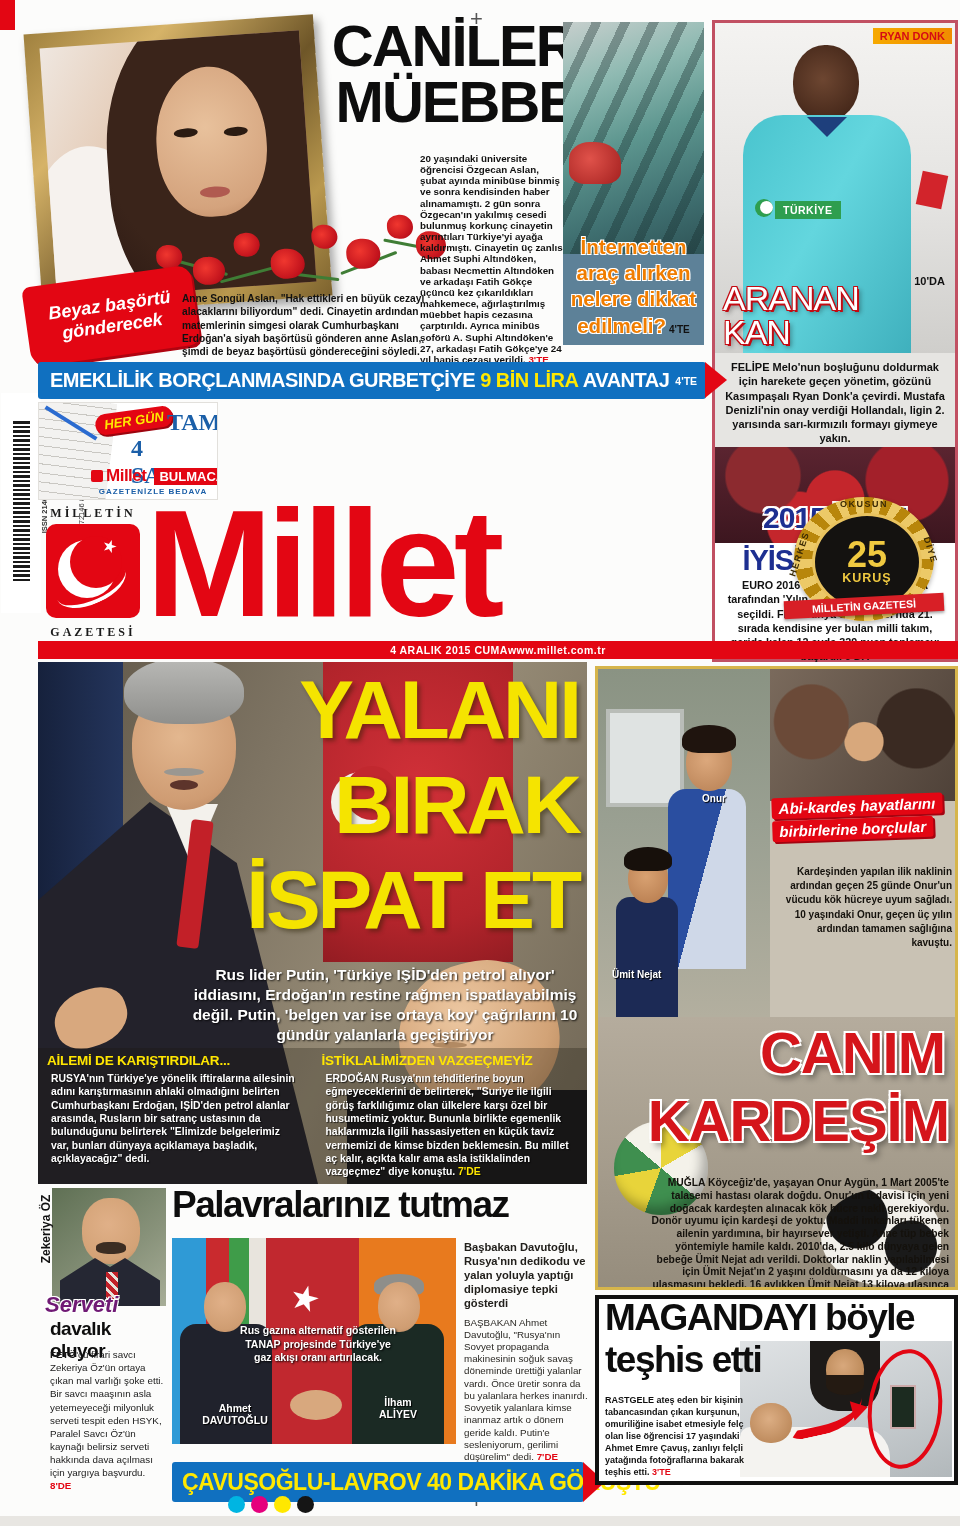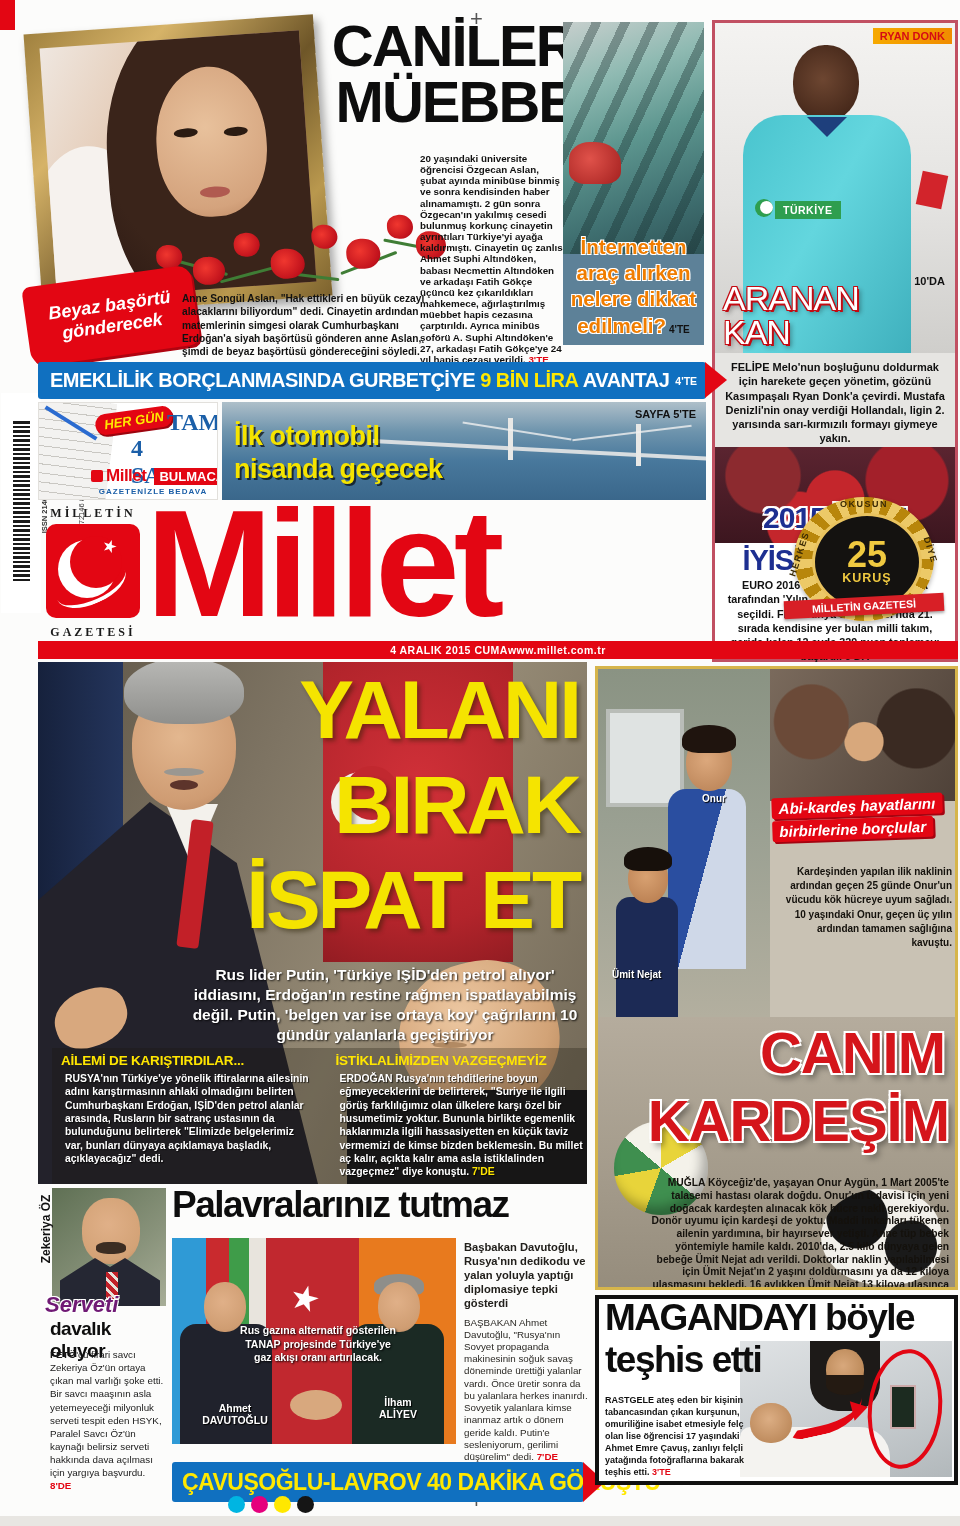--- a/index.html
+++ b/index.html
@@ -180,21 +180,21 @@
   .erdo-hand{position:absolute;left:16px;top:328px;width:74px;height:56px;border-radius:50% 40% 50% 40%;
       background:#d8a87e;transform:rotate(-18deg)}
   .putin-coat{position:absolute;right:0;top:428px;width:240px;height:94px;background:#17171b}
   .putin-head{position:absolute;right:28px;top:300px;width:160px;height:150px;border-radius:50% 46% 48% 52%;
       transform:rotate(-14deg);background:radial-gradient(circle at 42% 32%,#ecc7a1,#d2a377 65%,#b08257)}
   .putin-brow{position:absolute;right:120px;top:380px;width:34px;height:6px;border-radius:50%;background:#b28a63}
   .main-h{position:absolute;right:8px;top:0;text-align:right;color:#f5e400;font-weight:900;
       font-size:82px;line-height:1.16;letter-spacing:-3px;text-shadow:3px 3px 4px rgba(40,30,0,.45)}
   .main-deck{position:absolute;left:152px;top:303px;width:390px;text-align:center;color:#fff;font-weight:800;
       font-size:15.5px;line-height:1.3;text-shadow:1px 1px 2px rgba(0,0,0,.8)}
-  .main-cols{position:absolute;left:14px;top:386px;width:100%;height:136px;background:rgba(25,20,12,.28);display:flex}
+  .main-cols{position:absolute;left:0;top:386px;width:100%;height:136px;background:rgba(25,20,12,.28);display:flex}
   .mcol{width:50%;box-sizing:border-box;padding:5px 9px 0 9px}
   .mcol h4{margin:0 0 3px 0;color:#ffe600;font-size:13.5px;font-weight:900;letter-spacing:-.2px}
   .mcol p{margin:4px;color:#fff;font-weight:700;font-size:10.4px;line-height:1.28;text-shadow:1px 1px 1px rgba(0,0,0,.7)}
   .yref{color:#ffe600;font-weight:900}
   
   .feature{position:absolute;left:595px;top:666px;width:363px;height:624px;border:3px solid #d6b54b;
       box-sizing:border-box;background:#c9c2b4;overflow:hidden}
   .boys{position:absolute;left:0;top:0;width:172px;height:348px;overflow:hidden;
       background:linear-gradient(180deg,#8a9383 0%,#9aa092 45%,#b3af9f 100%)}
   .boys .win{position:absolute;left:8px;top:40px;width:70px;height:90px;background:#dfe3e2;border:4px solid #b9bdb8}
@@ -405,32 +405,20 @@
     <div class="tam">TAM</div>
     <div class="sayfa4">4 SAYFA</div>
     <div class="mb-row">
       <div class="mb-ico"></div>
       <span class="mb-millet">Millet</span>
       <span class="mb-bulmaca">BULMACA</span>
     </div>
     <div class="mb-free">GAZETENİZLE BEDAVA</div>
   </div>
 
-  <div class="bridge">
-    <div class="deck"></div>
-    <div class="tower" style="left:286px;top:16px"></div>
-    <div class="tower" style="left:414px;top:22px"></div>
-    <div class="cable" style="left:240px;top:28px;width:110px;transform:rotate(9deg)"></div>
-    <div class="cable" style="left:350px;top:30px;width:120px;transform:rotate(-7deg)"></div>
-    <div class="bridge-ref">SAYFA 5'TE</div>
-    <div class="bridge-h">
-      <span>İlk otomobil</span><br>
-      <span>nisanda geçecek</span>
-    </div>
-  </div>
 
   <div class="m-top">MİLLETİN</div>
   <div class="m-square">
     <div class="m-c1"></div>
     <div class="m-c2"></div>
     <div class="m-swoosh"></div>
     <div class="m-star">★</div>
   </div>
   <div class="m-bottom">GAZETESİ</div>
   <div class="brand">Millet</div>

